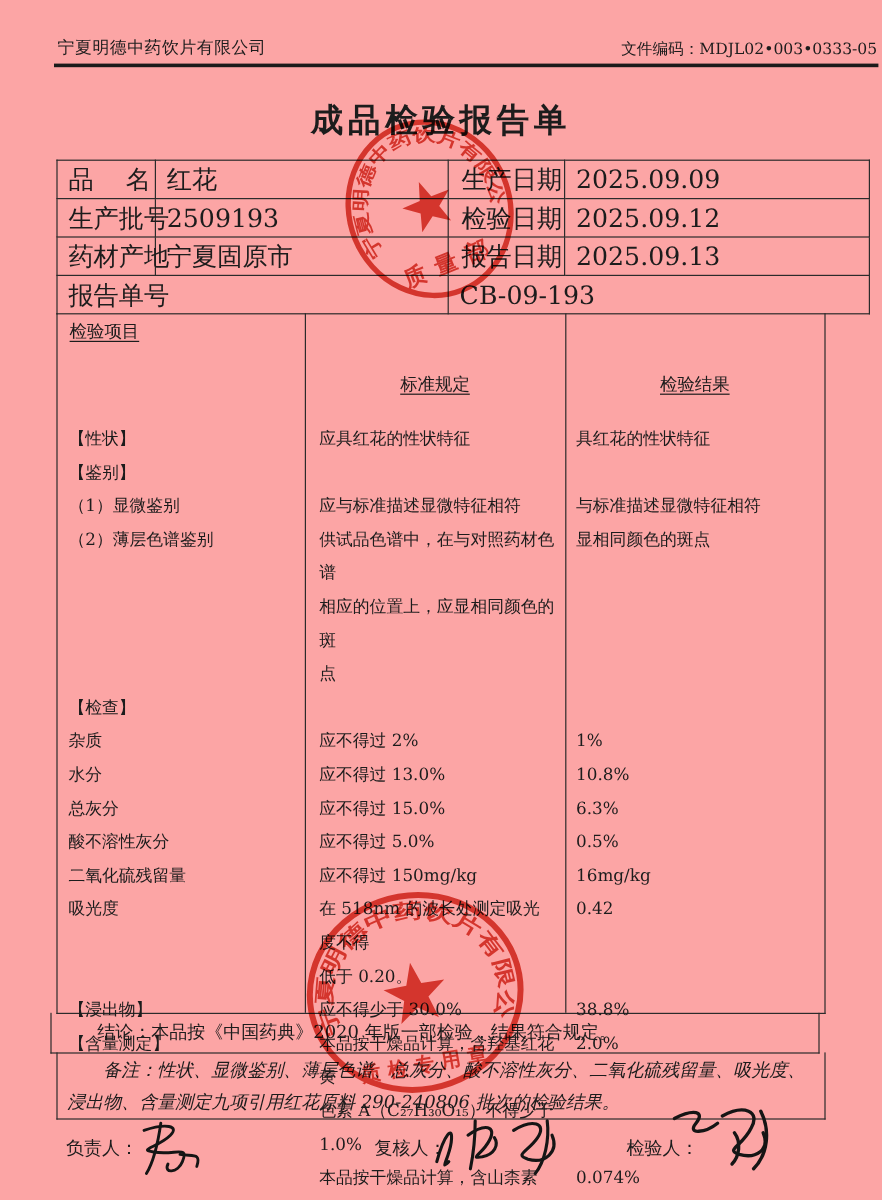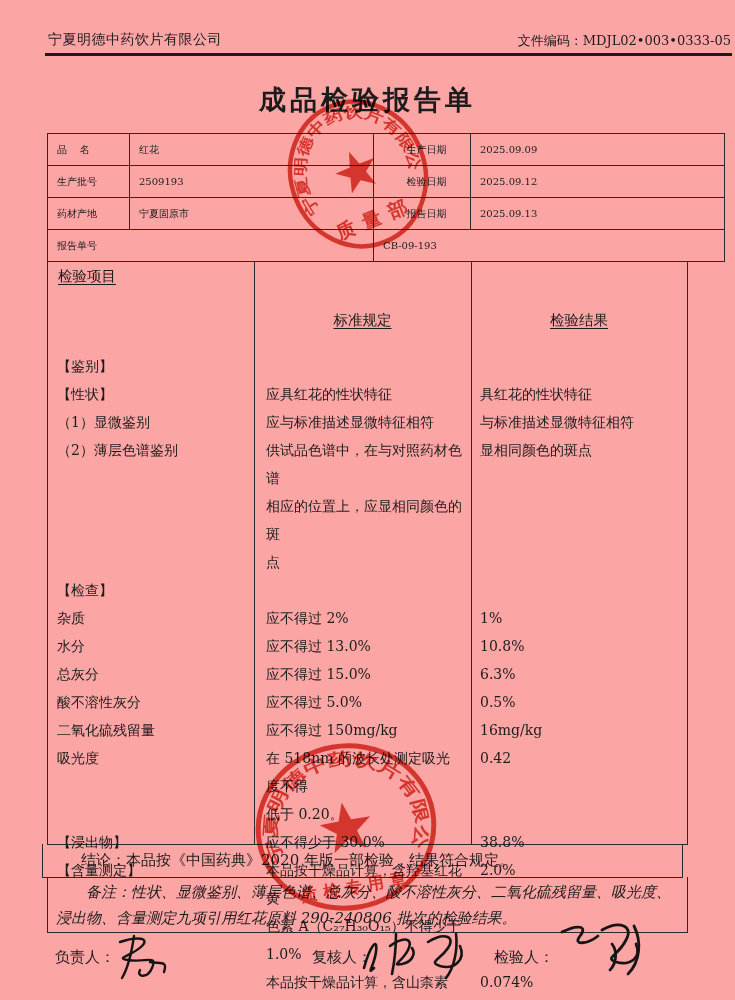--- a/index.html
+++ b/index.html
@@ -6,21 +6,21 @@
   .page{position:relative;width:735px;height:1000px;background:#fca5a5;overflow:hidden;
         font-family:"DejaVu Serif","Liberation Serif",serif;color:#1c1c1c;}
   
   .hdr-left{position:absolute;left:48px;top:31px;font-size:14px;letter-spacing:.5px;}
   .hdr-right{position:absolute;right:4px;top:32px;font-size:13px;}
   .hdr-rule{position:absolute;left:45px;right:3px;top:53px;border-top:3px solid #1b1b1b;}
   .title{position:absolute;left:0;top:82px;width:100%;text-align:center;
          font-size:27px;font-weight:bold;letter-spacing:4px;}
   
   table.info{position:absolute;left:47px;top:133px;width:641px;border-collapse:collapse;
-             font-size:10px;table-layout:fixed;}
+             font-size:21px;table-layout:fixed;}
   table.info td{border:1px solid #2b2b2b;height:31px;padding:0 0 0 9px;white-space:pre;}
   td.c1{width:72px;}td.c2{width:234px;}td.c3{width:87px;text-align:center;}td.c4{width:244px;}
   td.val{padding-left:13px;}
   
   .results{position:absolute;left:47px;top:261px;width:639px;height:583px;
            border-left:1px solid #2b2b2b;border-right:1px solid #2b2b2b;
            border-bottom:1px solid #2b2b2b;font-size:14px;}
   .vline{position:absolute;top:0;bottom:0;width:1px;background:#2b2b2b;}
   .vline.v1{left:206px;}.vline.v2{left:423px;}
   .res-head{display:grid;grid-template-columns:206px 217px 216px;padding-top:6px;}
@@ -35,21 +35,21 @@
   .cell-res{padding-left:9px;white-space:pre-wrap;}
   
   .conc{position:absolute;left:42px;top:844px;width:639px;height:33px;
         border:1px solid #2b2b2b;border-top:none;font-size:15px;line-height:33px;}
   .conc .txt{padding-left:38px;}
   .remark{position:absolute;left:47px;top:877px;width:639px;height:55px;
           border:1px solid #2b2b2b;border-top:none;font-size:15px;line-height:26px;font-style:italic;}
   .remark .txt{display:block;padding:2px 8px 0 8px;text-indent:30px;white-space:pre-wrap;}
   
   .sig-label{position:absolute;font-size:15px;top:948px;}
-  .sig-label.l1{left:55px;}.sig-label.l2{left:312px;}.sig-label.l3{left:494px;}
+  .sig-label.l1{left:55px;}.sig-label.l2{left:312px;}.sig-label.l3{left:522px;}
   .sig-svg{position:absolute;}
   .sig1{left:98px;top:928px;}
   .sig2{left:352px;top:924px;}
   .sig3{left:548px;top:916px;}
   
   .stamp{position:absolute;mix-blend-mode:multiply;opacity:.88;pointer-events:none;}
   .stamp-top{left:272px;top:90px;}
   .stamp-bottom{left:240px;top:733px;}
 </style>
 </head>
@@ -94,28 +94,28 @@
     <div class="vline v2"></div>
 
     <div class="res-head">
       <span class="rh-item"><u>检验项目</u></span>
       <span class="rh-mid"><u>标准规定</u></span>
       <span class="rh-res"><u>检验结果</u></span>
     </div>
 
     <div class="res-rows">
       <div class="res-row">
+        <div class="cell-item">【性状】</div>
+        <div class="cell-std">应具红花的性状特征</div>
+        <div class="cell-res">具红花的性状特征</div>
+      </div>
+      <div class="res-row">
         <div class="cell-item">【鉴别】</div>
         <div class="cell-std"></div>
         <div class="cell-res"></div>
-      </div>
-      <div class="res-row">
-        <div class="cell-item">【性状】</div>
-        <div class="cell-std">应具红花的性状特征</div>
-        <div class="cell-res">具红花的性状特征</div>
       </div>
       <div class="res-row">
         <div class="cell-item">（1）显微鉴别</div>
         <div class="cell-std">应与标准描述显微特征相符</div>
         <div class="cell-res">与标准描述显微特征相符</div>
       </div>
       <div class="res-row">
         <div class="cell-item">（2）薄层色谱鉴别</div>
         <div class="cell-std">供试品色谱中，在与对照药材色谱
 相应的位置上，应显相同颜色的斑

